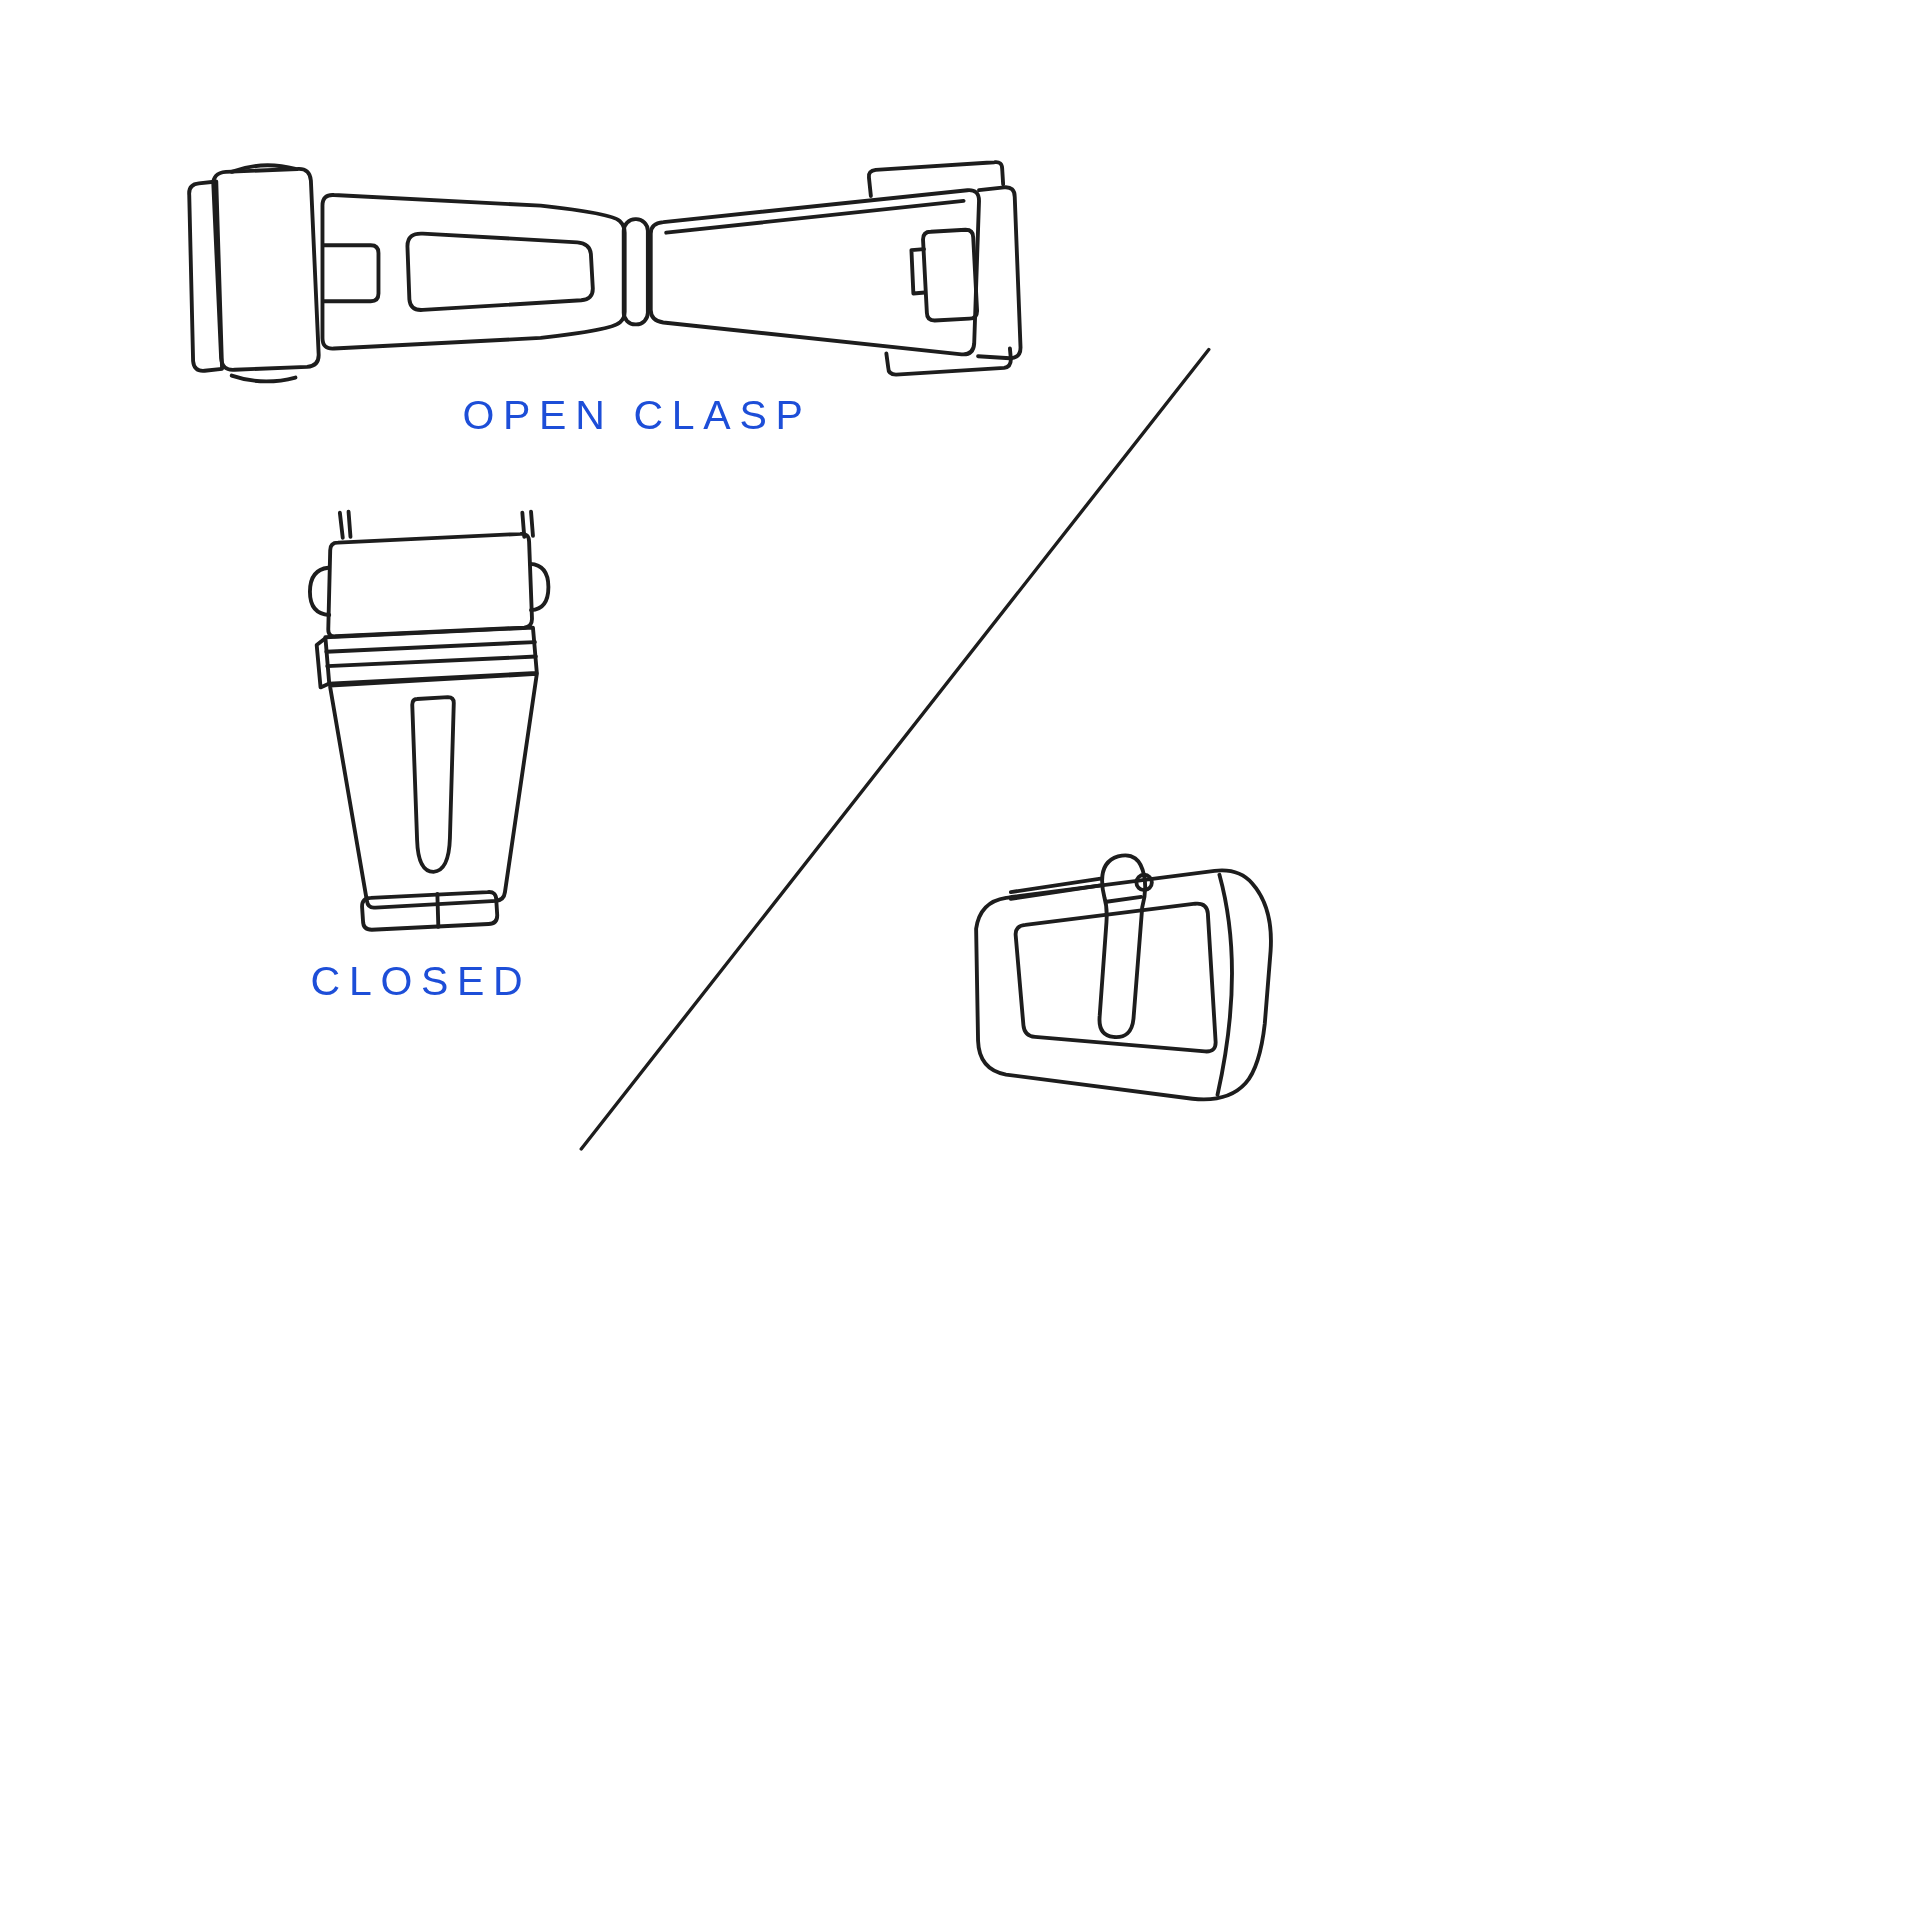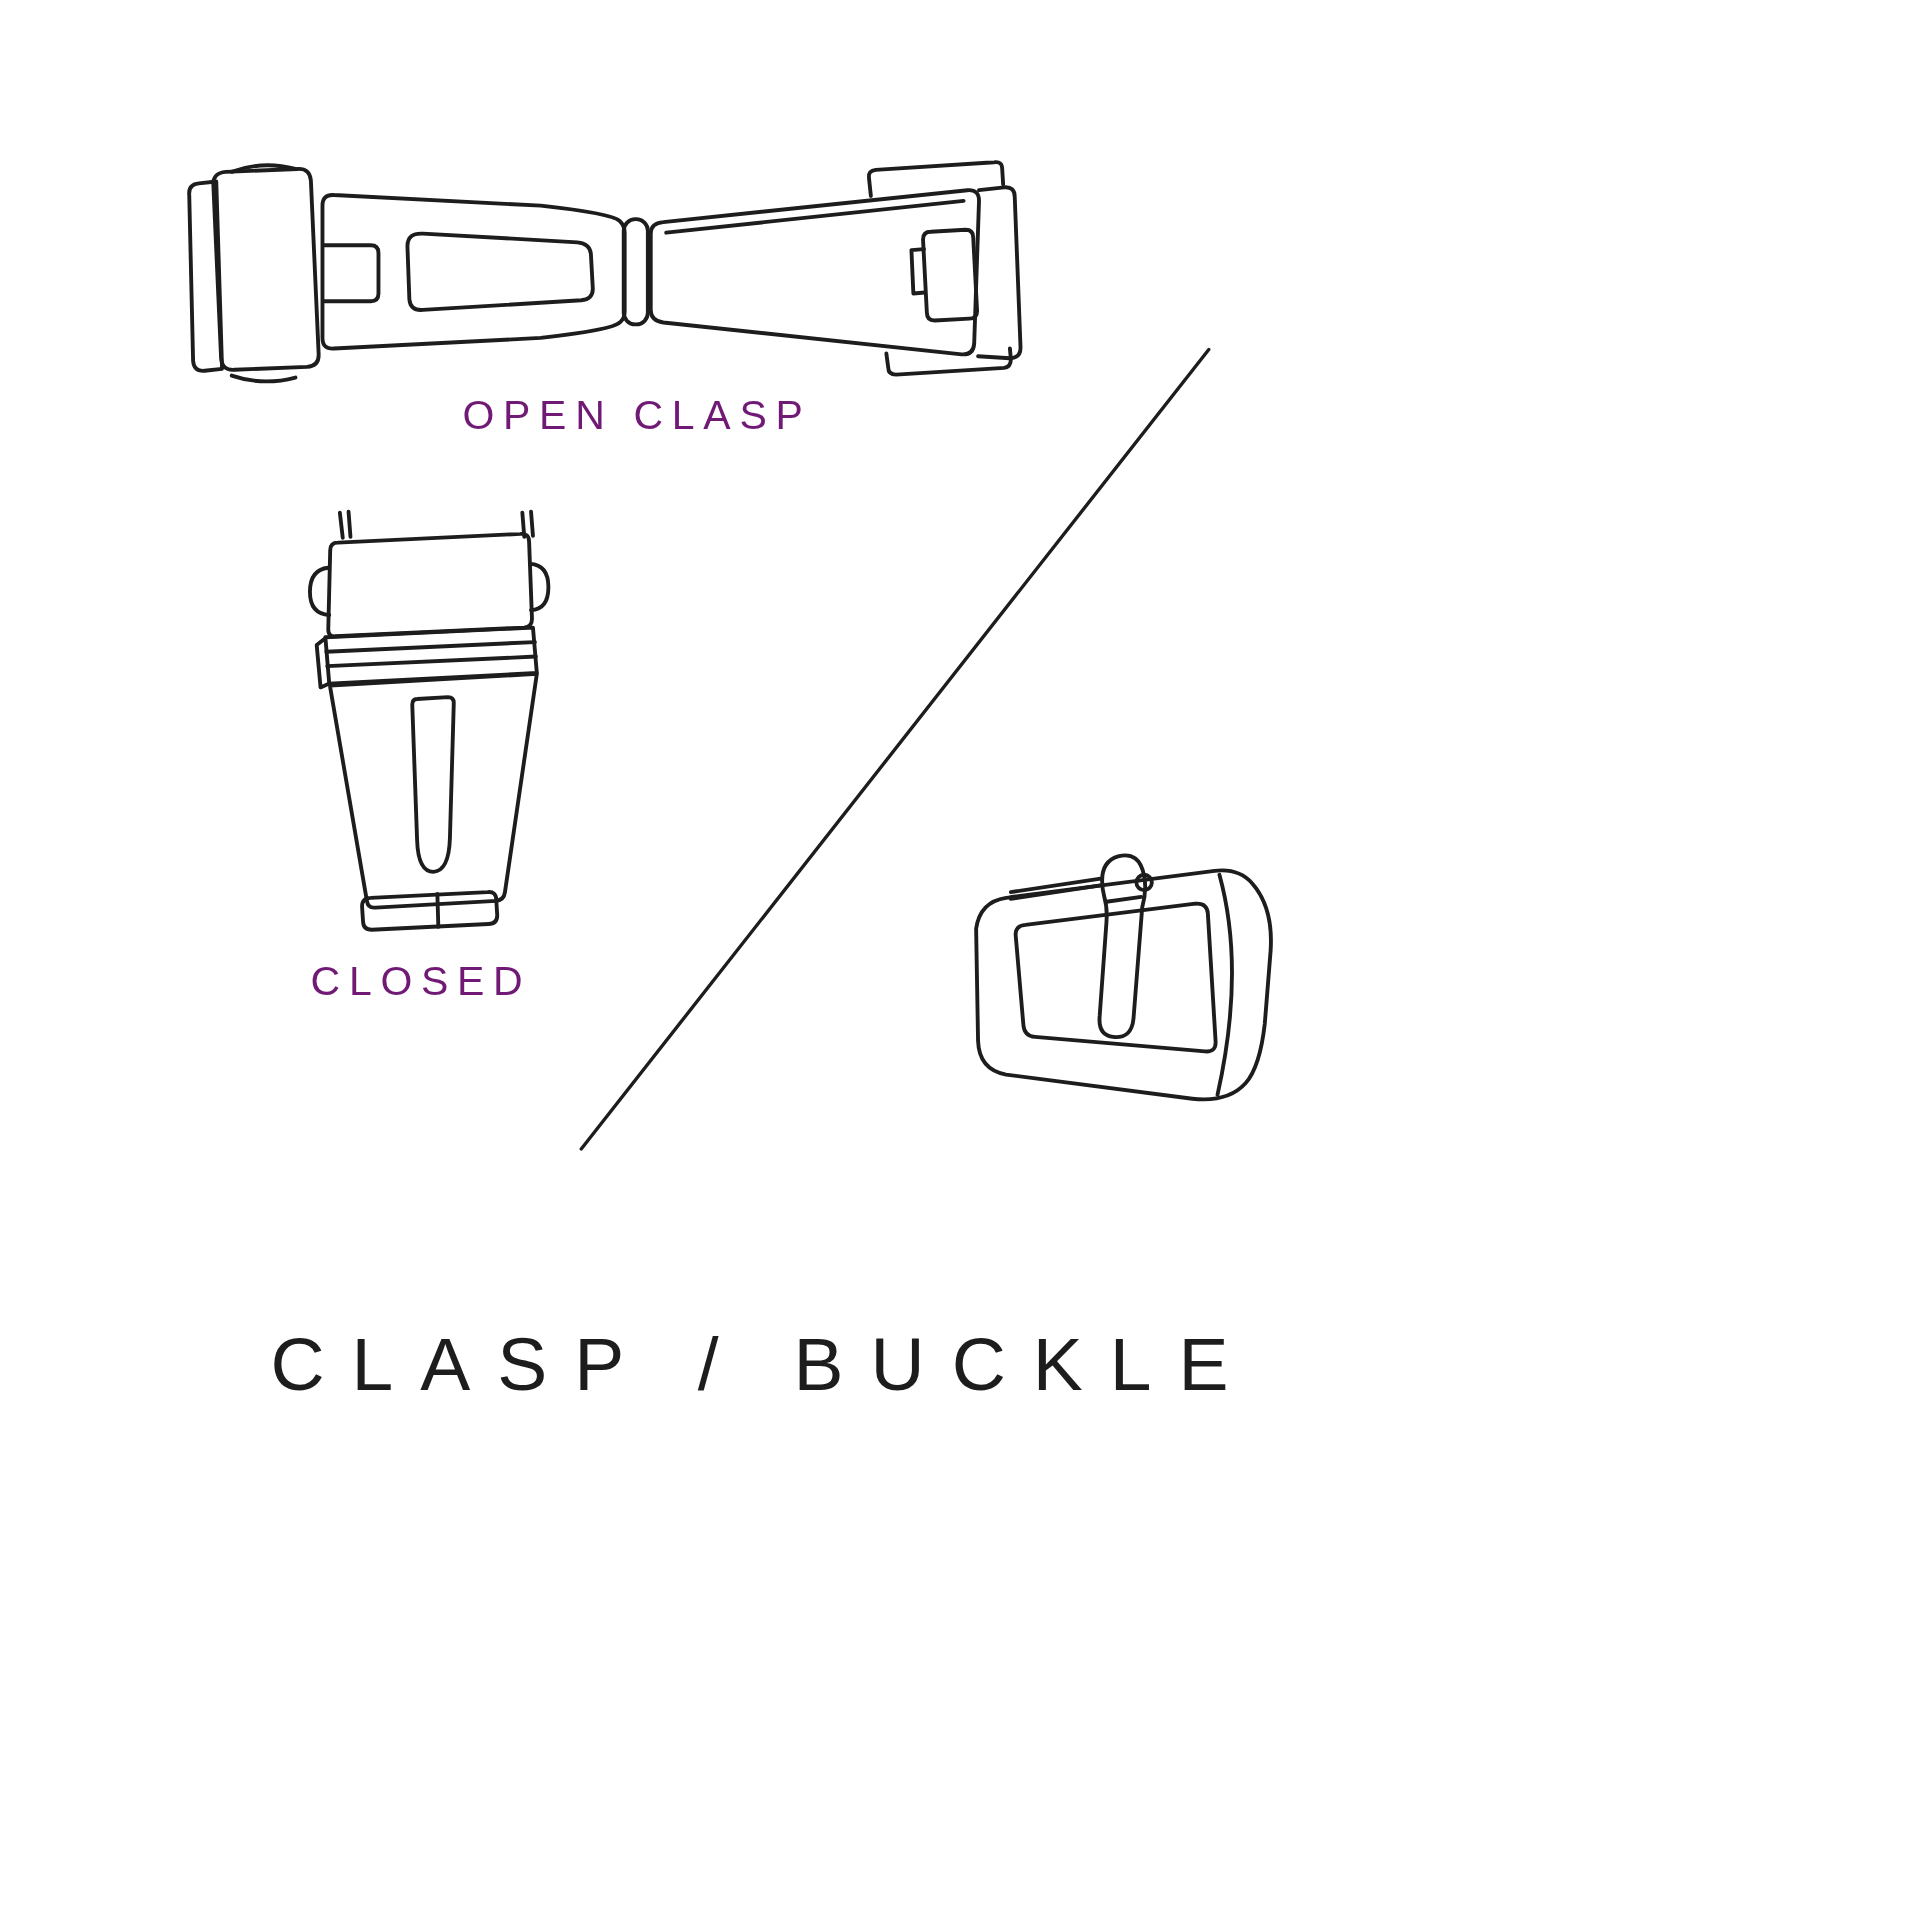--- a/index.html
+++ b/index.html
@@ -17,21 +17,21 @@
   }
   #line-art {
     position: absolute;
     left: 0;
     top: 0;
   }
   .caption {
     position: absolute;
     transform: translateX(-50%);
     white-space: nowrap;
-    color: #701a75;
+    color: #1d4ed8;
     font-size: 41px;
     font-weight: 400;
     letter-spacing: 8.7px;
   }
   .caption-open { left: 637px; top: 392px; }
   .caption-closed { left: 421px; top: 958px; text-align: right; }
   .main-title {
     position: absolute;
     left: 763px;
     top: 1321px;
@@ -121,16 +121,15 @@
 
       <path d="M 1144,930 Q 1135,894 1158,887 Q 1180,881 1185,907 Q 1188,922 1183,940 L 1174,1055 Q 1172,1076 1153,1074 Q 1137,1072 1139,1052 L 1146,955 Q 1147,940 1144,930 Z"></path>
       <path d="M 1146,934 L 1182,929"></path>
     </g>
   </svg>
 
   <div class="caption caption-open">OPEN CLASP</div>
 
   <div class="caption caption-closed">CLOSED</div>
 
-  <div class="main-title">CLASP / BUCKLE</div>
 
 </div>
 
 
 </body></html>

